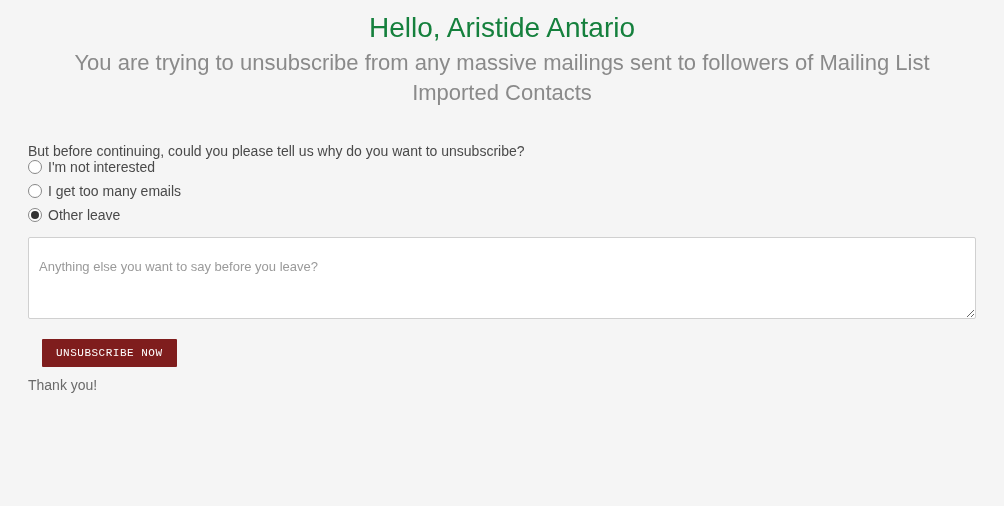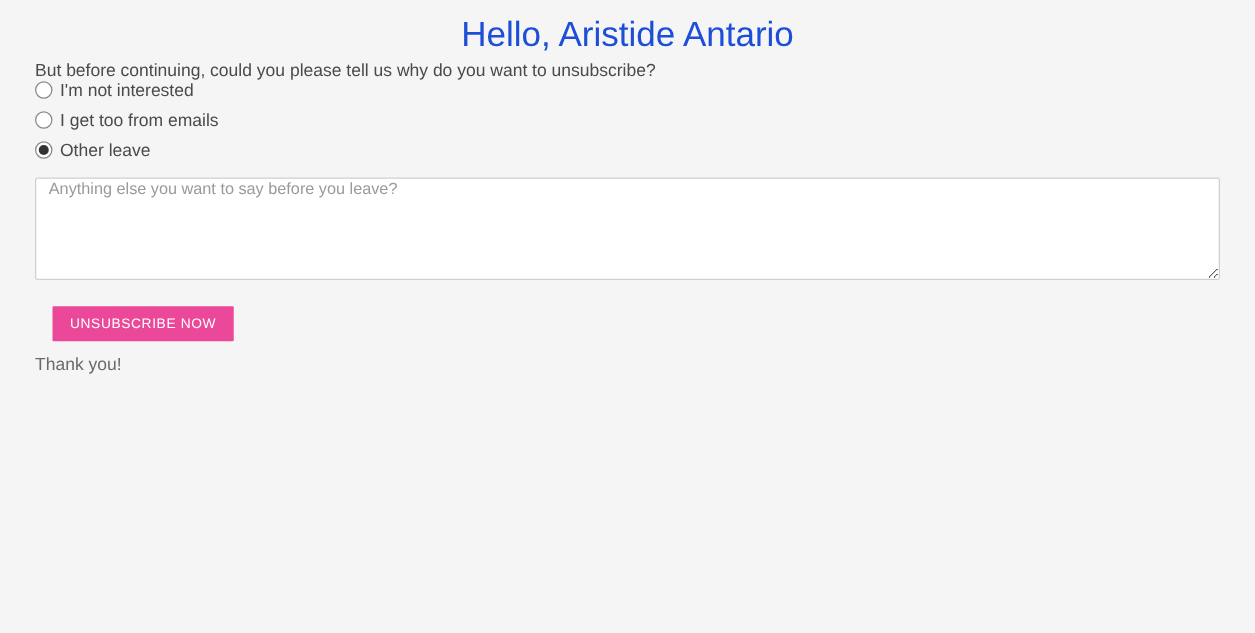--- a/index.html
+++ b/index.html
@@ -11,21 +11,21 @@
       font-family: -apple-system, BlinkMacSystemFont, "Segoe UI", Helvetica, Arial, sans-serif;
       background-color: #f5f5f5;
       width: 1004px;
       height: 506px;
       overflow: hidden;
     }
     .container {
       padding: 0 28px;
     }
     .greeting {
-      color: #1d4ed8;
+      color: #15803d;
       font-size: 28px;
       font-weight: 400;
       text-align: center;
       padding-top: 12px;
       padding-bottom: 4px;
     }
     .subtitle {
       color: #8a8a8a;
       font-size: 22px;
       font-weight: 400;
@@ -70,66 +70,68 @@
       color: #4a4a4a;
       font-size: 14px;
       cursor: pointer;
       text-align: center;
     }
     .feedback-textarea {
       width: 100%;
       height: 82px;
       border: 1px solid #d0d0d0;
       border-radius: 2px;
-      padding: 0 10px;
+      padding: 21px 10px;
       font-family: inherit;
       font-size: 13px;
       color: #4a4a4a;
       resize: both;
       background: #fff;
     }
     .feedback-textarea::placeholder {
       color: #9a9a9a;
     }
     .button-row {
       margin-top: 16px;
       margin-left: 14px;
     }
     .unsubscribe-btn {
-      background-color: #ec4899;
+      background-color: #7f1d1d;
       color: #fff;
       border: none;
       padding: 8px 14px;
       font-size: 11px;
       letter-spacing: 0.5px;
       cursor: pointer;
       border-radius: 1px;
+      font-family: Liberation Mono, monospace;
     }
     .thank-you {
       color: #6a6a6a;
       font-size: 14px;
       margin-top: 10px;
     }
   </style>
 </head>
 <body>
 
 <div class="container">
   <h1 class="greeting">Hello, Aristide Antario</h1>
+  <h2 class="subtitle">You are trying to unsubscribe from any massive mailings sent to followers of Mailing List Imported Contacts</h2>
 
   <p class="prompt">But before continuing, could you please tell us why do you want to unsubscribe?</p>
 
   <div class="options">
     <div class="option-row">
       <input type="radio" name="reason" class="radio" style="">
       <label class="option-label">I'm not interested</label>
     </div>
     <div class="option-row">
       <input type="radio" name="reason" class="radio" style="">
-      <label class="option-label">I get too from emails</label>
+      <label class="option-label">I get too many emails</label>
     </div>
     <div class="option-row">
       <input type="radio" name="reason" class="radio" checked="" style="">
       <label class="option-label">Other leave</label>
     </div>
   </div>
 
   <textarea class="feedback-textarea" placeholder="Anything else you want to say before you leave?" style=""></textarea>
 
   <div class="button-row">

